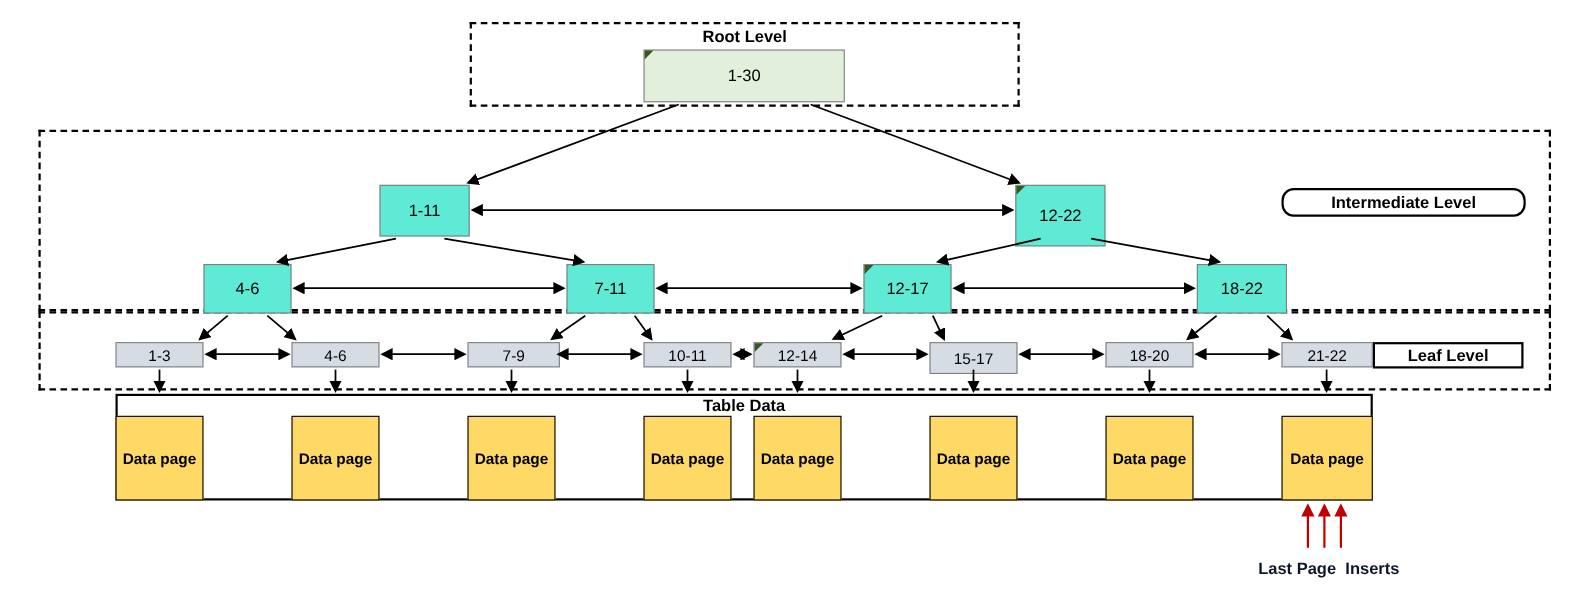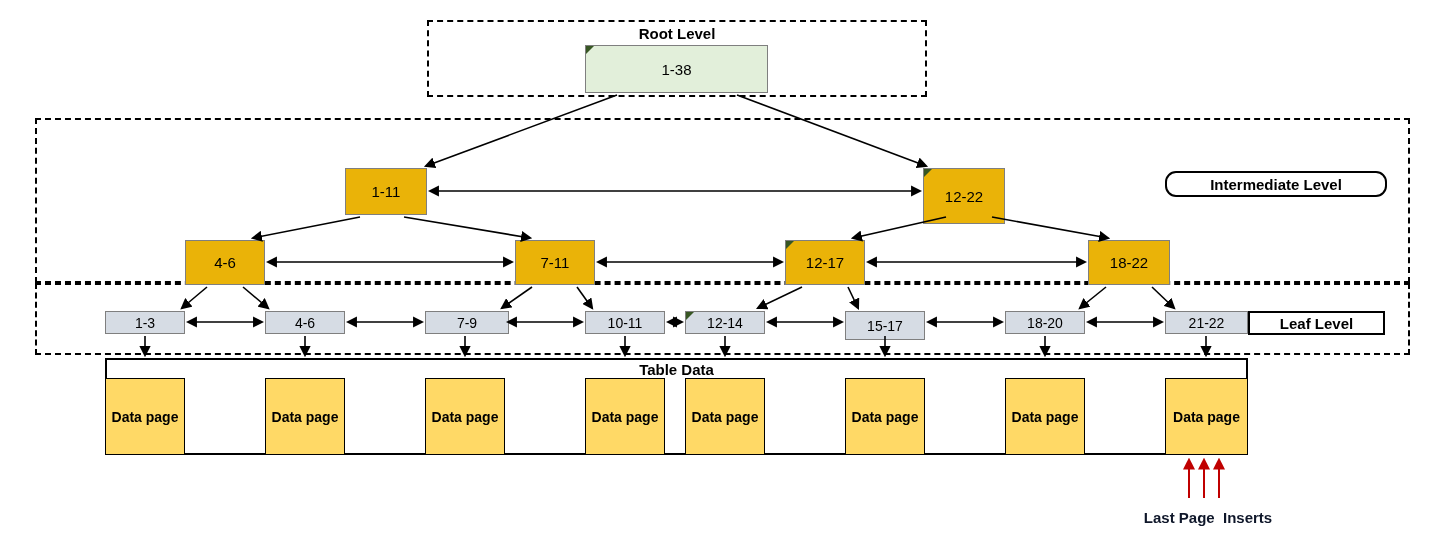--- a/index.html
+++ b/index.html
@@ -9,21 +9,21 @@
 
   .dashed { position:absolute; border:2px dashed #000; z-index:1; }
   .level-title { font-weight:bold; font-size:15px; text-align:center; margin-top:3px; }
 
   .label-box { position:absolute; border:2px solid #000; background:#fff; font-weight:bold;
                font-size:15px; display:flex; align-items:center; justify-content:center; z-index:3; }
 
   .node { position:absolute; display:flex; align-items:center; justify-content:center;
           font-size:15px; border:1px solid #7f7f7f; z-index:3; }
   .root-node { background:#e2efda; }
-  .mid  { background:#eab308; }
+  .mid  { background:#5eead4; }
   .leaf { background:#d6dce4; font-size:14px; }
   .corner { position:absolute; left:0; top:0; width:0; height:0;
             border-top:8px solid #375623; border-right:8px solid transparent; }
 
   .table-box { position:absolute; left:105px; top:358px; width:1143px; height:97px;
                border:2px solid #000; background:#fff; z-index:2; }
   .table-title { font-weight:bold; font-size:15px; text-align:center; margin-top:1px; }
   .dpage { position:absolute; top:378px; width:80px; height:77px; background:#ffd966;
            border:1px solid #000; display:flex; align-items:center; justify-content:center;
            font-weight:bold; font-size:14px; z-index:3; }
@@ -43,21 +43,21 @@
   <div class="dashed" style="left:35px; top:118px; width:1375px; height:165px;"></div>
 
   <div class="dashed" style="left:35px; top:283px; width:1375px; height:72px;"></div>
 
   <div class="label-box" style="left:1165px; top:171px; width:222px; height:26px;border-radius:11px;">Intermediate Level</div>
 
   <div class="label-box" style="left:1248px; top:311px; width:137px; height:24px;">Leaf Level</div>
 
   <div class="node root-node" style="left:585px; top:45px; width:183px; height:48px;">
     <i class="corner"></i>
-    <span>1-38</span>
+    <span>1-30</span>
   </div>
 
   <div class="node mid" style="left:345px; top:168px; width:82px; height:47px;">
     <span>1-11</span>
   </div>
   <div class="node mid" style="left:923px; top:168px; width:82px; height:56px;">
     <i class="corner"></i>
     <span>12-22</span>
   </div>
 

